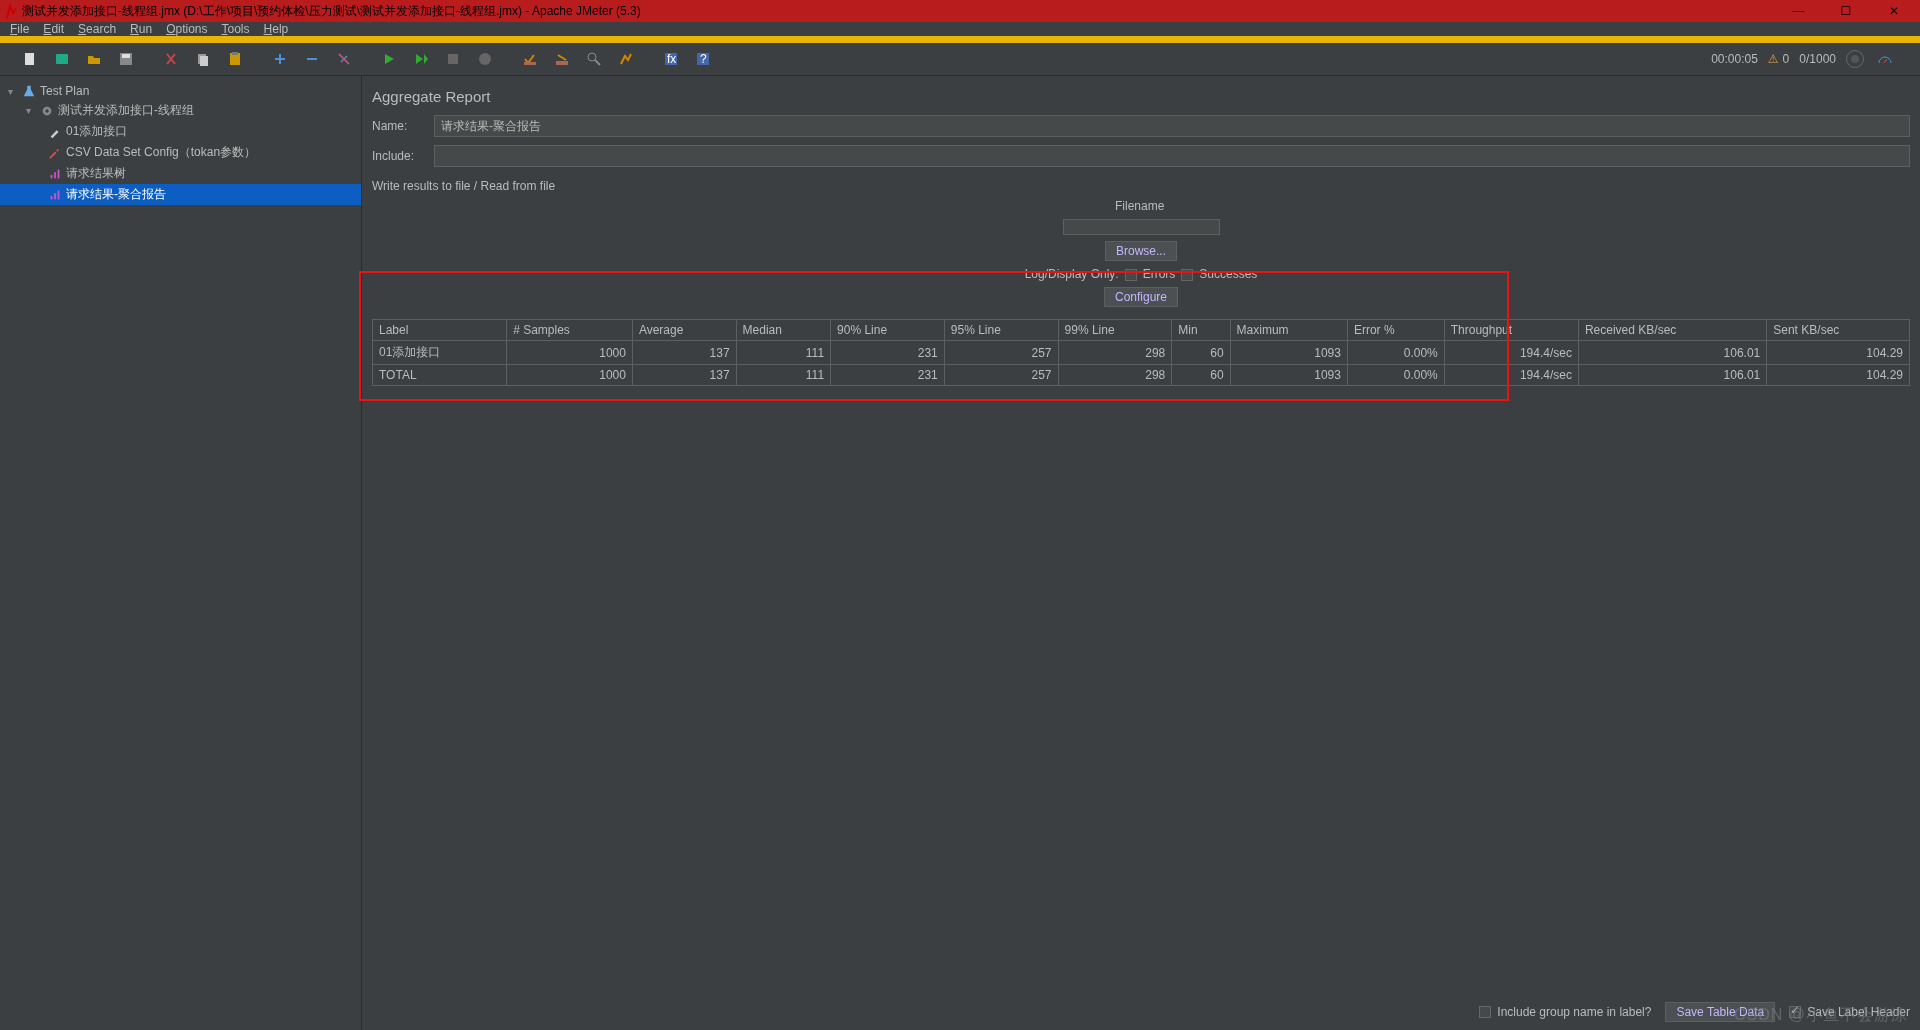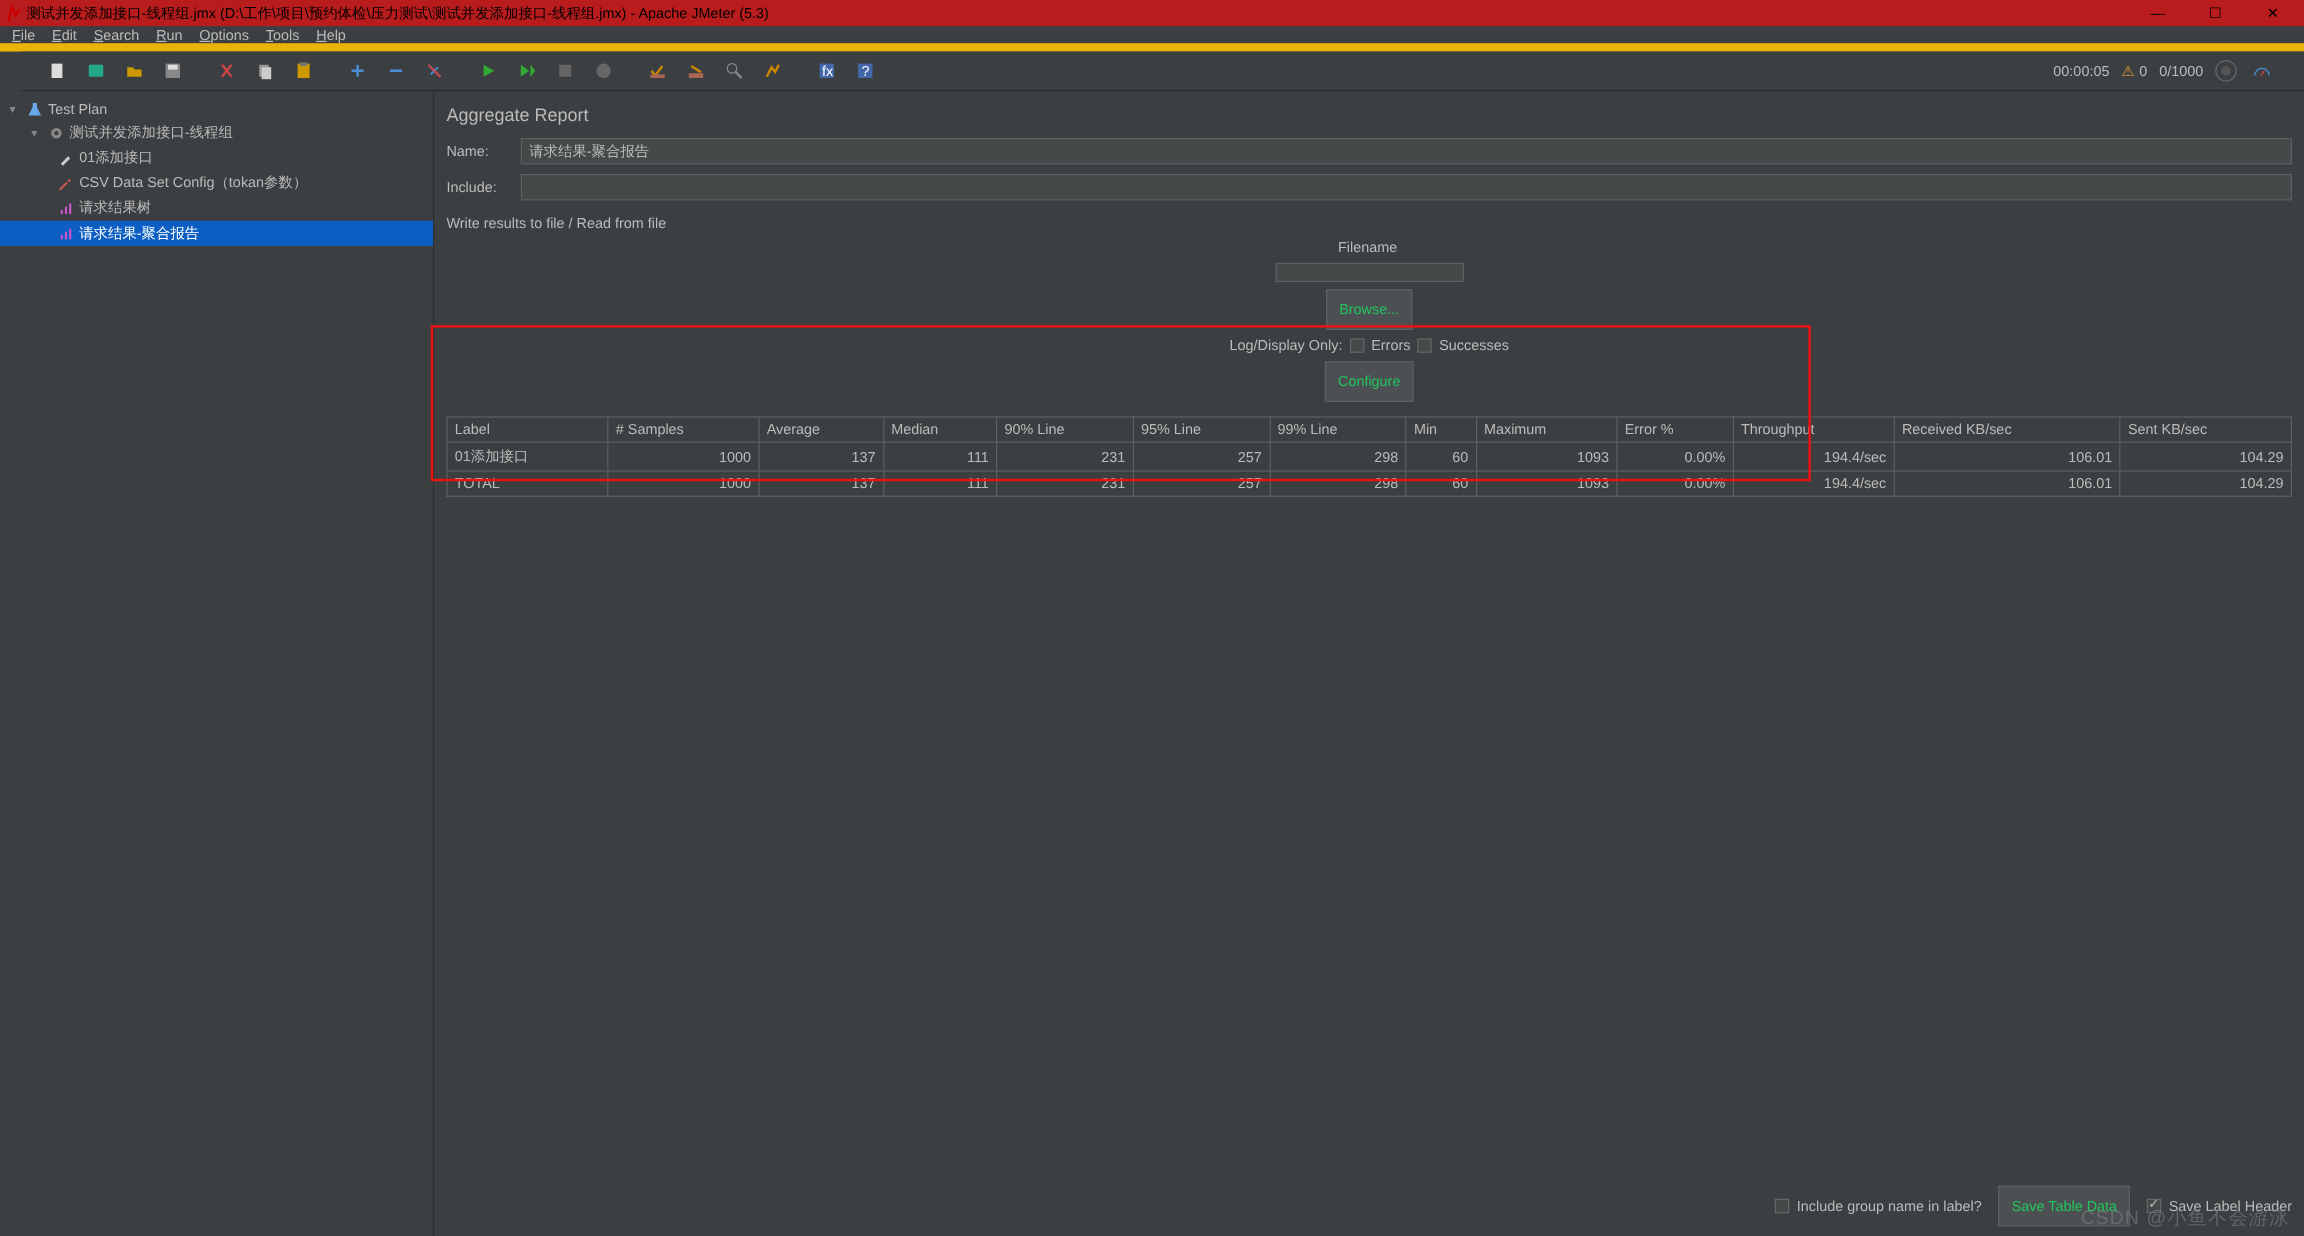--- a/index.html
+++ b/index.html
@@ -6,21 +6,21 @@
 body { background:#3c3f41; color:#bbbbbb; width:1920px; height:1030px; overflow:hidden; position:relative; }
 .titlebar { background:#b91c1c; color:#000000; height:22px; display:flex; align-items:center; padding:0 4px; justify-content:space-between; }
 .titlebar-left { display:flex; align-items:center; gap:4px; }
 .titlebar-icon { width:14px; height:14px; }
 .title-text { font-size:12px; }
 .titlebar-right { display:flex; gap:20px; font-size:14px; padding-right:8px; align-items:center; }
 .win-btn { width:28px; text-align:center; cursor:default; }
 .menubar { background:#3c3f41; height:21px; display:flex; align-items:center; padding:0 4px; gap:2px; border-bottom:7px solid #eab308; }
 .menu-item { padding:2px 6px; color:#bbbbbb; }
 .menu-item u { text-decoration:underline; }
-.toolbar { background:#3c3f41; height:33px; display:flex; align-items:center; padding:0 20px; border-bottom:1px solid #2b2b2b; justify-content:space-between;margin-left:18px; }
+.toolbar { background:#3c3f41; height:33px; display:flex; align-items:center; padding:0 20px; border-bottom:1px solid #2b2b2b; justify-content:space-between; }
 .toolbar-left { display:flex; align-items:center; gap:12px; }
 .toolbar-right { display:flex; align-items:center; gap:10px; padding-right:6px; }
 .tool-btn { width:20px; height:20px; display:flex; align-items:center; justify-content:center; }
 .tool-sep { width:1px; height:0px; }
 .timer { color:#bbbbbb; font-size:12px; }
 .warn-badge { display:flex; align-items:center; gap:4px; }
 .warn-tri { color:#e8a33d; }
 .threads { color:#bbbbbb; }
 .round-btn { width:18px; height:18px; border-radius:50%; border:1px solid #666; display:flex; align-items:center; justify-content:center; background:#3c3f41; }
 .main { display:flex; height:calc(100% - 76px); }
@@ -34,22 +34,22 @@
 .tree-icon { width:14px; height:14px; display:inline-flex; align-items:center; justify-content:center; }
 .content { flex:1; background:#3c3f41; padding:8px 10px; display:flex; flex-direction:column; position:relative; }
 .panel-title { color:#bbbbbb; font-size:15px; padding:4px 0 10px 0; }
 .form-row { display:flex; align-items:center; margin-bottom:8px; gap:10px; }
 .form-label { width:52px; color:#bbbbbb; text-align:left; }
 .form-input { flex:1; background:#45494a; border:1px solid #5e6060; height:22px; color:#bbbbbb; padding:0 6px; }
 .section-label { color:#bbbbbb; margin:4px 0 6px 0; }
 .file-row { display:flex; align-items:center; gap:6px; margin-bottom:6px;flex-direction:column; }
 .file-label { color:#bbbbbb; width:52px; }
 .file-input { flex:1; background:#45494a; border:1px solid #5e6060; height:22px; max-width:718px; }
-.btn { background:#4c5052; border:1px solid #5e6060; color:#22c55e; padding:2px 10px; height:34px; }
-.log-opts { color:#bbbbbb; display:flex; align-items:center; gap:6px; }
+.btn { background:#4c5052; border:1px solid #5e6060; color:#c4b5fd; padding:2px 10px; height:20px; }
+.log-opts { color:#bbbbbb; display:flex; align-items:flex-end; gap:6px; }
 .chk { width:12px; height:12px; border:1px solid #666; display:inline-block; background:#45494a; position:relative; }
 .chk.checked::after { content:"✓"; position:absolute; top:-3px; left:0; color:#bbbbbb; font-size:11px; }
 .red-box { position:absolute; border:2px solid #e11; pointer-events:none; }
 .table-wrap { margin-top:6px; }
 table.data { width:100%; border-collapse:collapse; }
 table.data th, table.data td { border:1px solid #5e6060; padding:3px 6px; color:#bbbbbb; font-weight:normal; }
 table.data th { background:#3c3f41; text-align:left; }
 table.data td.num { text-align:right; }
 table.data td.lbl { text-align:left; }
 .bottom-bar { position:absolute; bottom:8px; right:10px; display:flex; align-items:center; gap:14px; }

